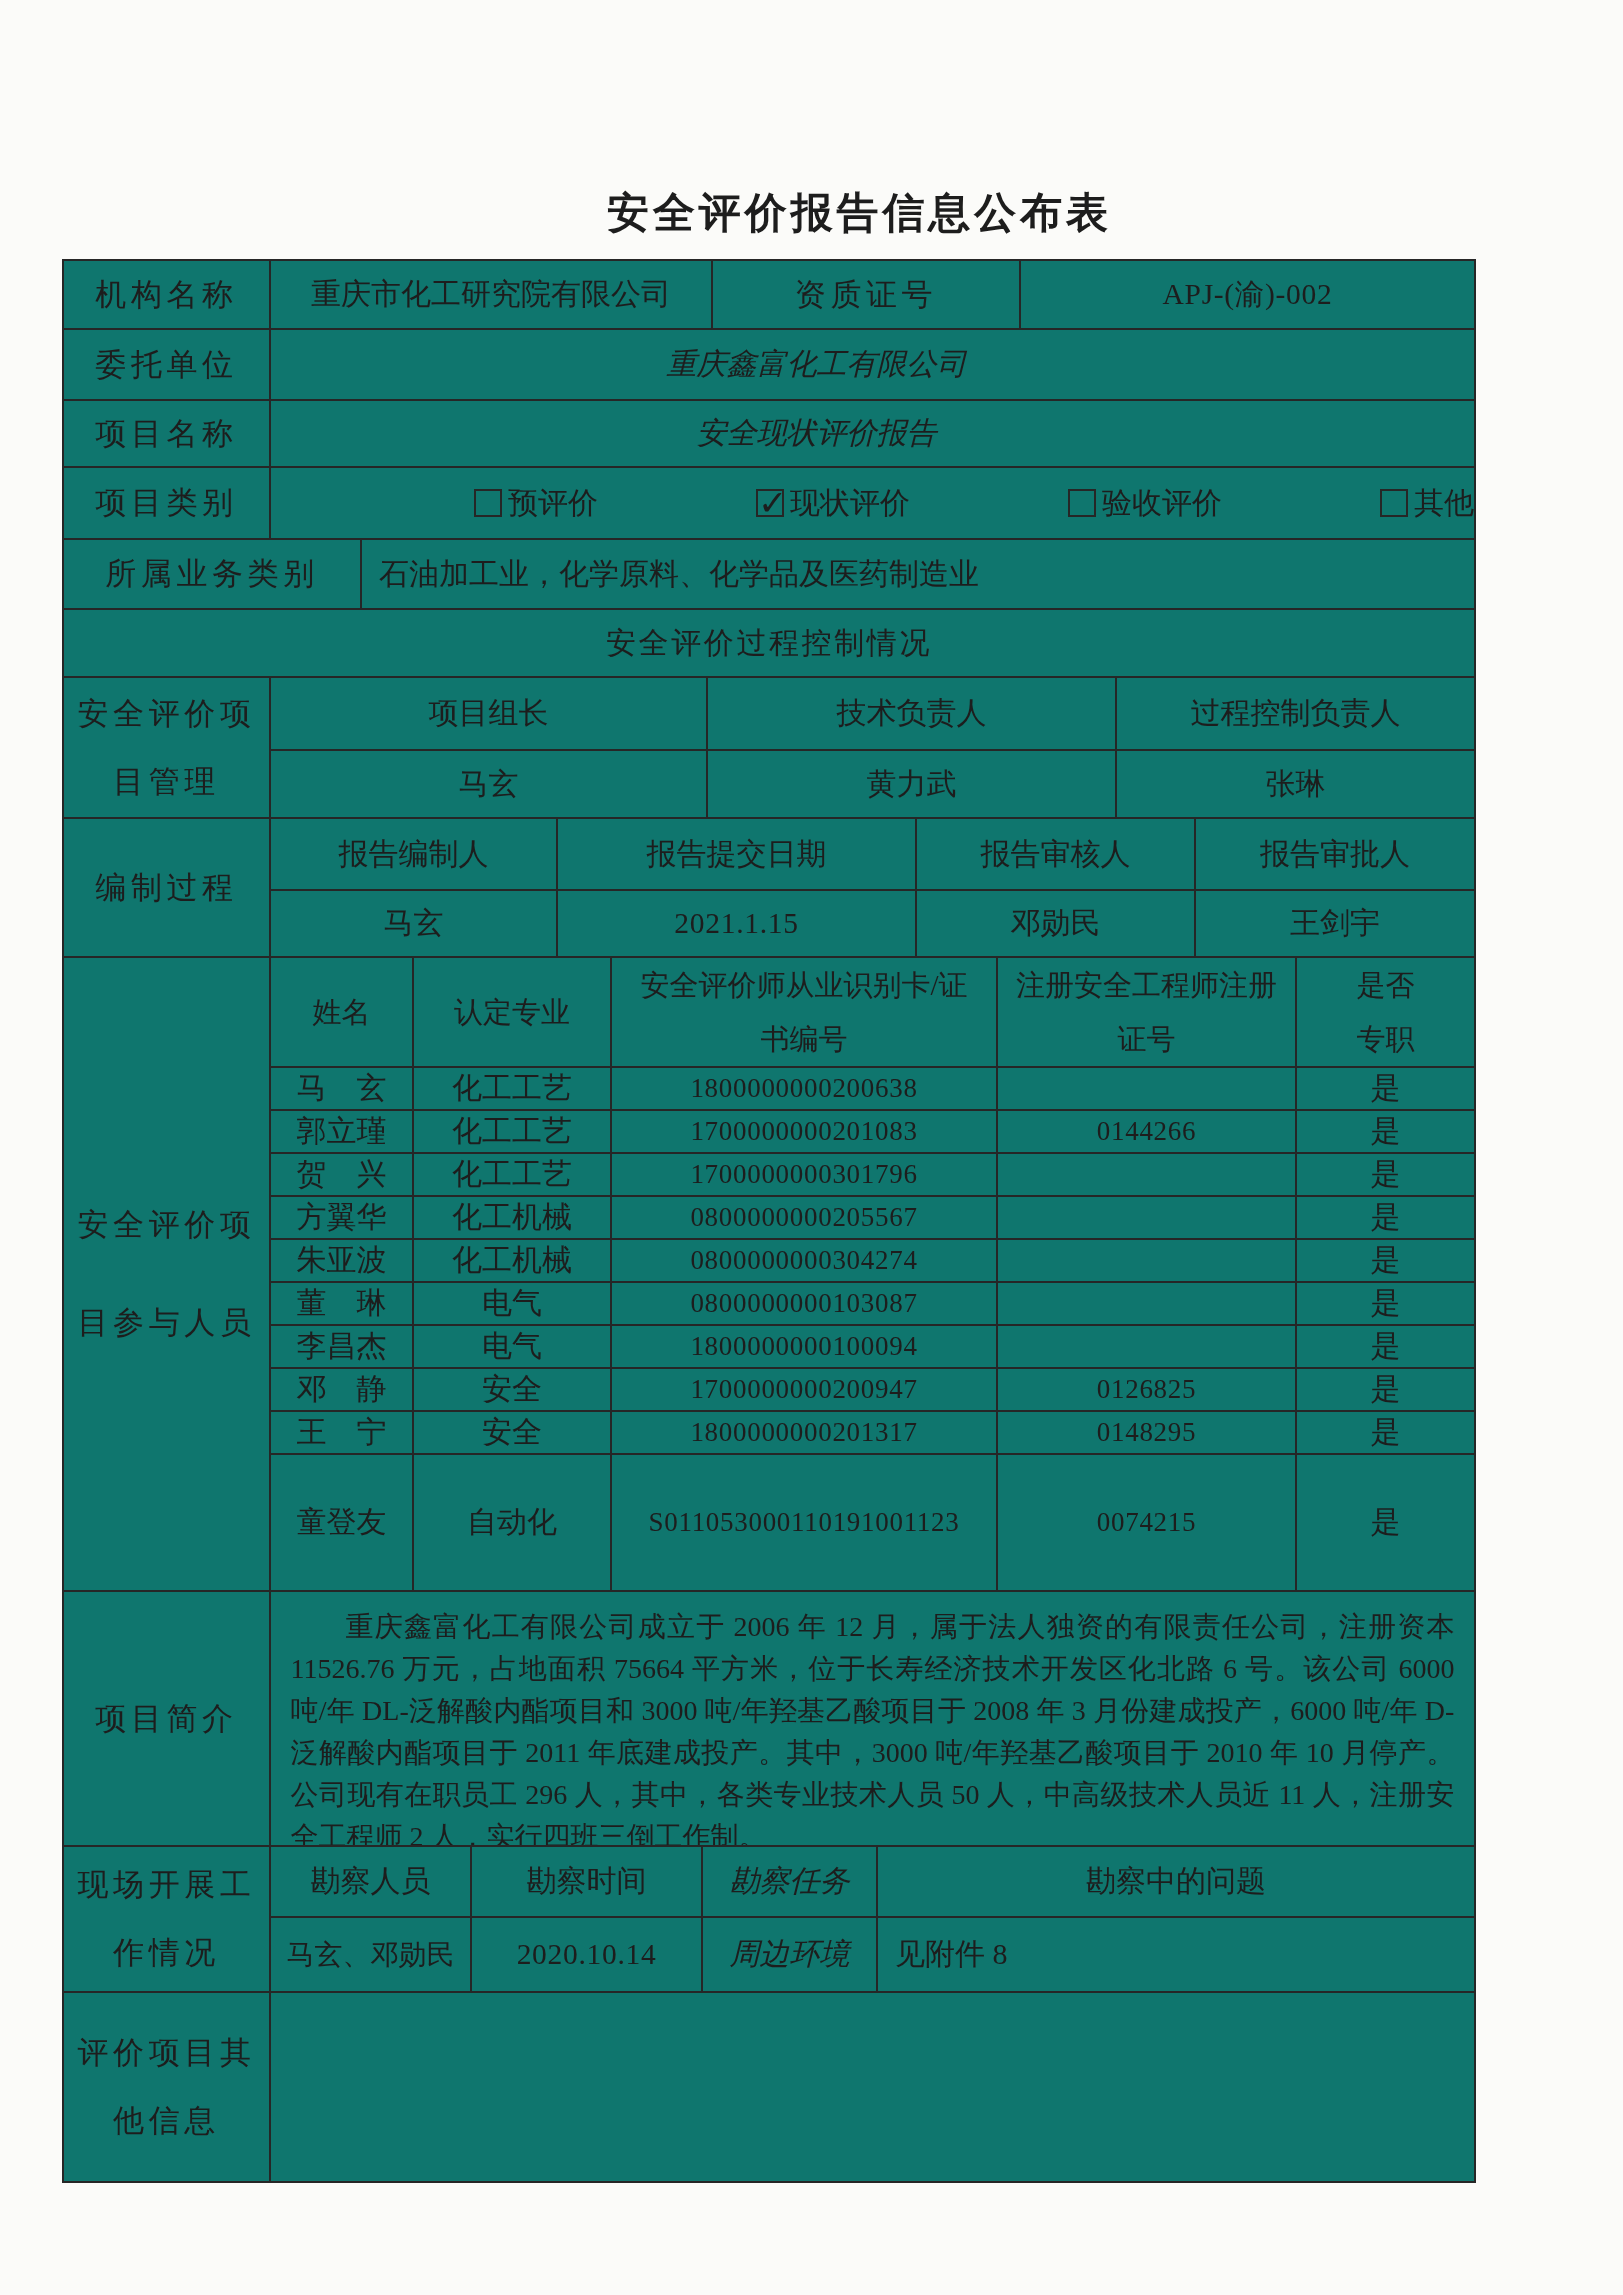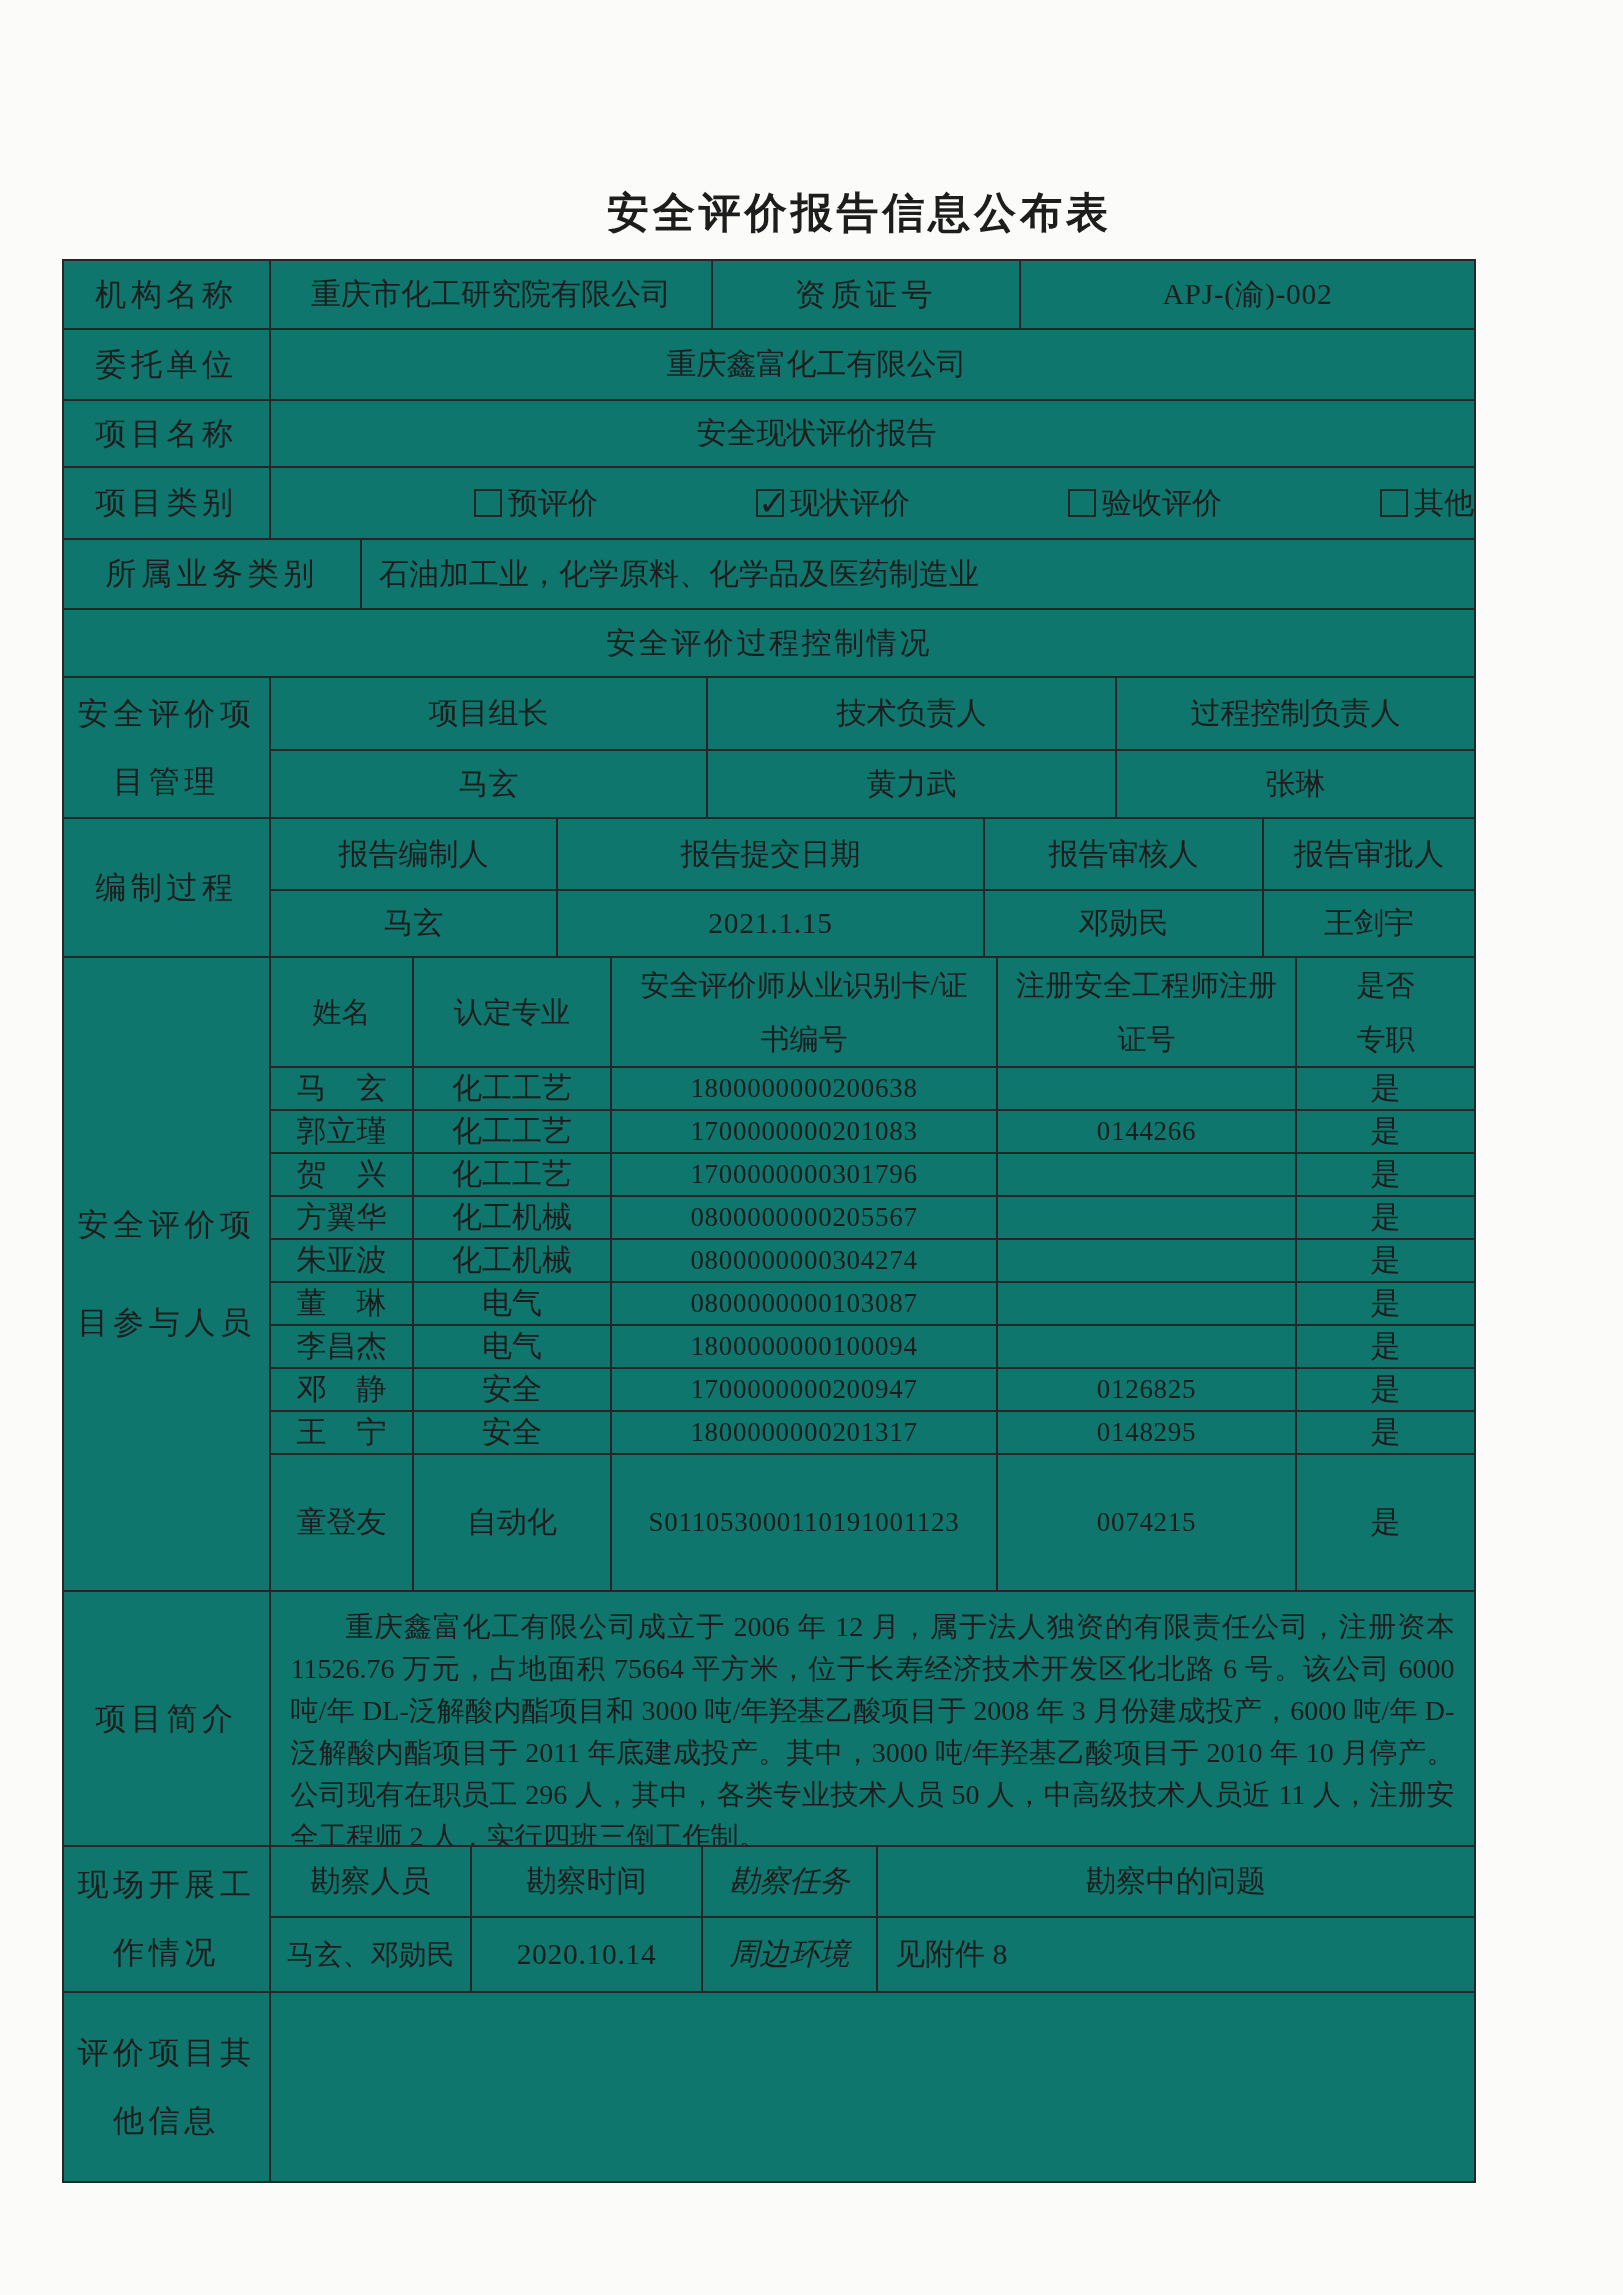--- a/index.html
+++ b/index.html
@@ -35,40 +35,40 @@
     white-space:pre-line;letter-spacing:4.6px;font-size:31px;
   }
   .label-wide{width:298px;}
   .lh2{line-height:68px;}
   .lh3{line-height:98px;}
   .sec-body{flex:1;display:flex;flex-direction:column;min-width:0;}
   .sub-row{display:flex;border-bottom:2px solid #262626;box-sizing:border-box;}
   .sub-row:last-child{border-bottom:none;flex:1;}
   .fill{flex:1;}
   .num{font-size:27px;letter-spacing:0.7px;}
-  .shift-left{padding-right:112px;}
+  .shift-left{padding-right:112px;font-style:italic;}
   .left-align{justify-content:flex-start;padding-left:17px;text-align:left;}
   .section-title-cell{width:100%;border-right:none;font-weight:normal;letter-spacing:2.6px;}
   
   .cat-cell{justify-content:space-between;padding-left:203px;gap:62px;}
   .cb-item{display:flex;align-items:center;gap:6.5px;white-space:nowrap;}
   .cb-box{width:27.5px;height:27.5px;border:2px solid #262626;box-sizing:border-box;position:relative;flex:none;}
   .cb-item.checked .cb-box::after{
     content:"✓";position:absolute;left:0px;top:-7.9px;
     font-size:35px;color:#1d1d1d;
   }
   
   .hdr{white-space:pre-line;line-height:54px;font-size:29px;}
   
   .w-org-name{width:442px;flex:none;}
   .w-cert-label{width:308px;flex:none;}
   .w-m1{width:437px;flex:none;}
   .w-m2{width:409px;flex:none;}
   .w-c1{width:287px;flex:none;}
-  .w-c2{width:427px;flex:none;}
+  .w-c2{width:359px;flex:none;}
   .w-c3{width:279px;flex:none;}
   .w-p1{width:143px;flex:none;}
   .w-p2{width:198px;flex:none;}
   .w-p3{width:386px;flex:none;}
   .w-p4{width:299px;flex:none;}
   .w-s1{width:201px;flex:none;}
   .w-s2{width:231px;flex:none;}
   .w-s3{width:175px;flex:none;font-style:italic;}
   .summary-cell{
     align-items:flex-start;justify-content:flex-start;

